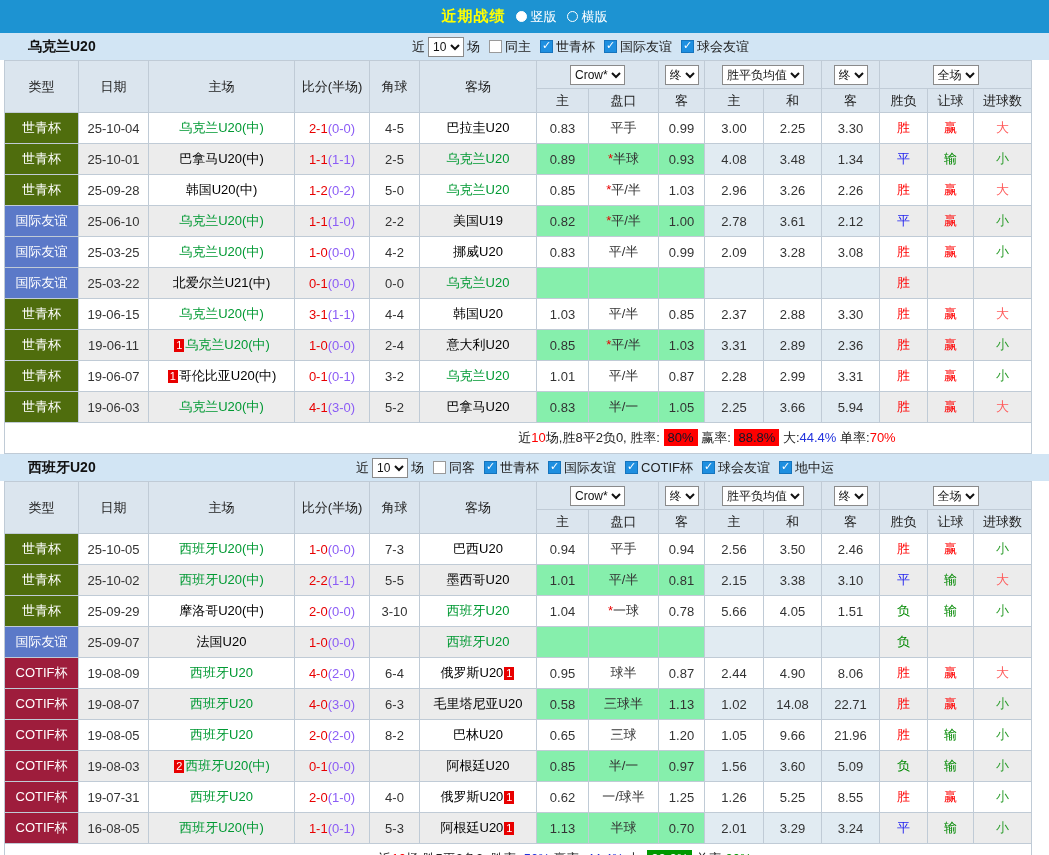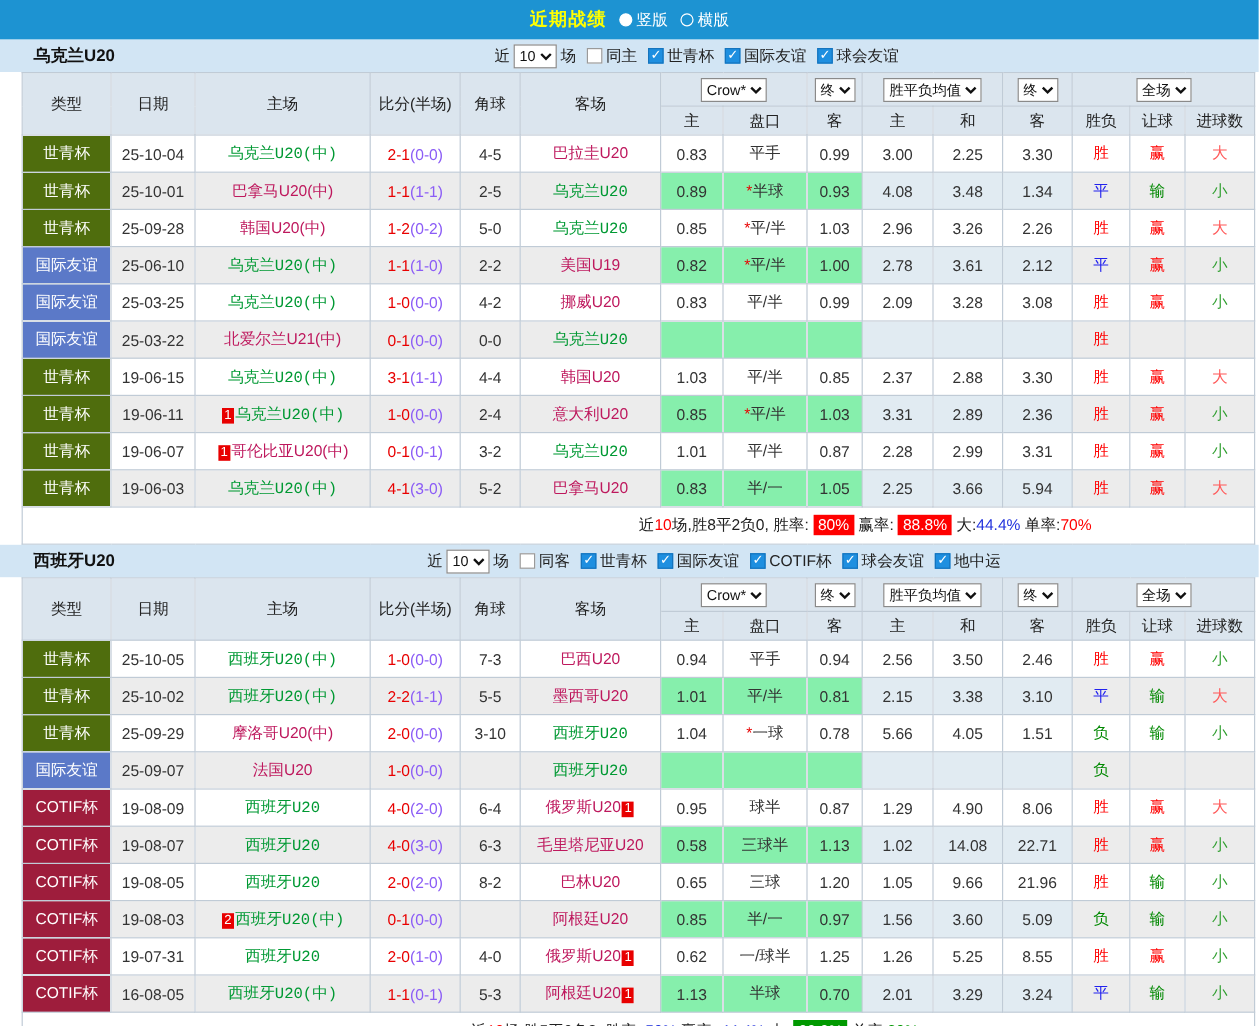--- a/index.html
+++ b/index.html
@@ -18,52 +18,52 @@
   .filters{position:absolute;top:0;height:27px;display:flex;align-items:center;font-size:13px;color:#222;}
   .filters.f0{left:412px;}
   .filters.f1{left:356px;}
   .filters select{margin:0 3px;}
   select{font-size:12px;height:20px;border:1px solid #8a8a8a;background:#fff;color:#111;}
   .cb{width:13px;height:13px;border:1px solid #9a9a9a;background:#fff;display:inline-block;
       box-sizing:border-box;margin:0 3px 0 9px;vertical-align:-2px;position:relative;cursor:pointer;}
   .cb.on{background:#1e8fe0;border-color:#1574bd;}
   .cb.on::after{content:"\2713";color:#fff;font-size:11px;font-weight:bold;position:absolute;left:1px;top:-2px;}
   
-  table{border-collapse:collapse;table-layout:fixed;margin-left:18px;width:1027px;font-size:13px;}
+  table{border-collapse:collapse;table-layout:fixed;margin-left:4px;width:1027px;font-size:13px;}
   th,td{border:1px solid #c0cbd6;text-align:center;overflow:hidden;white-space:nowrap;padding:0;}
   thead th{background:#dbe5ee;font-weight:normal;color:#222;}
   tr.dd th{height:27px;}
   tr.sub th{height:23px;}
   tbody td{height:30px;color:#333;}
   tbody tr.even td{background:#ececec;}
   tbody tr.odd td{background:#ffffff;}
   tbody td.odds{background:#fbf6ec;}
   tbody tr.even td.odds{background:#86efac;}
   tbody td.avg{background:#e9f3fa;}
   tbody tr.even td.avg{background:#e1ebf2;}
   td.type{color:#fff;}
-  .green{color:#009933;font-family:Liberation Mono, monospace;}
-  .dark{color:#be185d;}
+  .green{color:#009933;}
+  .dark{color:#000000;}
   .score-main{color:#e80000;}
   .score-half{color:#8b5cf6;}
   .badge-num{background:#e80000;color:#fff;font-size:11px;line-height:13px;padding:0 2px;margin:0 1px;display:inline-block;}
   .star{color:#e80000;}
   .res-red{color:#ff0000;}
   .res-blue{color:#2222ee;}
   .res-green{color:#008800;}
   .res-lred{color:#ff5a5a;}
   .res-lgreen{color:#2e9e2e;}
   tfoot td{height:30px;background:#fff;font-size:13px;color:#222;}
   .sum0 td{padding-left:378px;}
   .sum1 td{padding-left:94px;}
   .sum-plain{color:#222;}
   .sum-red{color:#ff0000;}
   .sum-blue{color:#2233dd;}
   .sum-green{color:#009900;}
-  .sum-red-badge{background:#ff0000;color:#ffffff;padding:1px 4px;}
+  .sum-red-badge{background:#ff0000;color:#0f172a;padding:1px 4px;}
   .sum-green-badge{background:#009900;color:#fff;padding:1px 4px;}
 </style>
 </head>
 <body>
 
 <div class="topbar">
   <span class="title">近期战绩</span>
   <span class="radio sel"></span>
   <span class="radio-label">竖版</span>
   <span class="radio"></span>
@@ -447,21 +447,21 @@
       <tr class="odd">
         <td class="type" style="background: rgb(158, 29, 60);">COTIF杯</td>
         <td>19-08-09</td>
         <td><span class="green">西班牙U20</span></td>
         <td><span class="score-main">4-0</span><span class="score-half">(2-0)</span></td>
         <td>6-4</td>
         <td><span class="dark">俄罗斯U20</span><span class="badge-num">1</span></td>
         <td class="odds">0.95</td>
         <td class="odds"><span>球半</span></td>
         <td class="odds">0.87</td>
-        <td class="avg">1.29</td>
+        <td class="avg">2.44</td>
         <td class="avg">4.90</td>
         <td class="avg">8.06</td>
         <td class="res-red">胜</td>
         <td class="res-red">赢</td>
         <td class="res-lred">大</td>
       </tr>
       <tr class="even">
         <td class="type" style="background: rgb(158, 29, 60);">COTIF杯</td>
         <td>19-08-07</td>
         <td><span class="green">西班牙U20</span></td>

